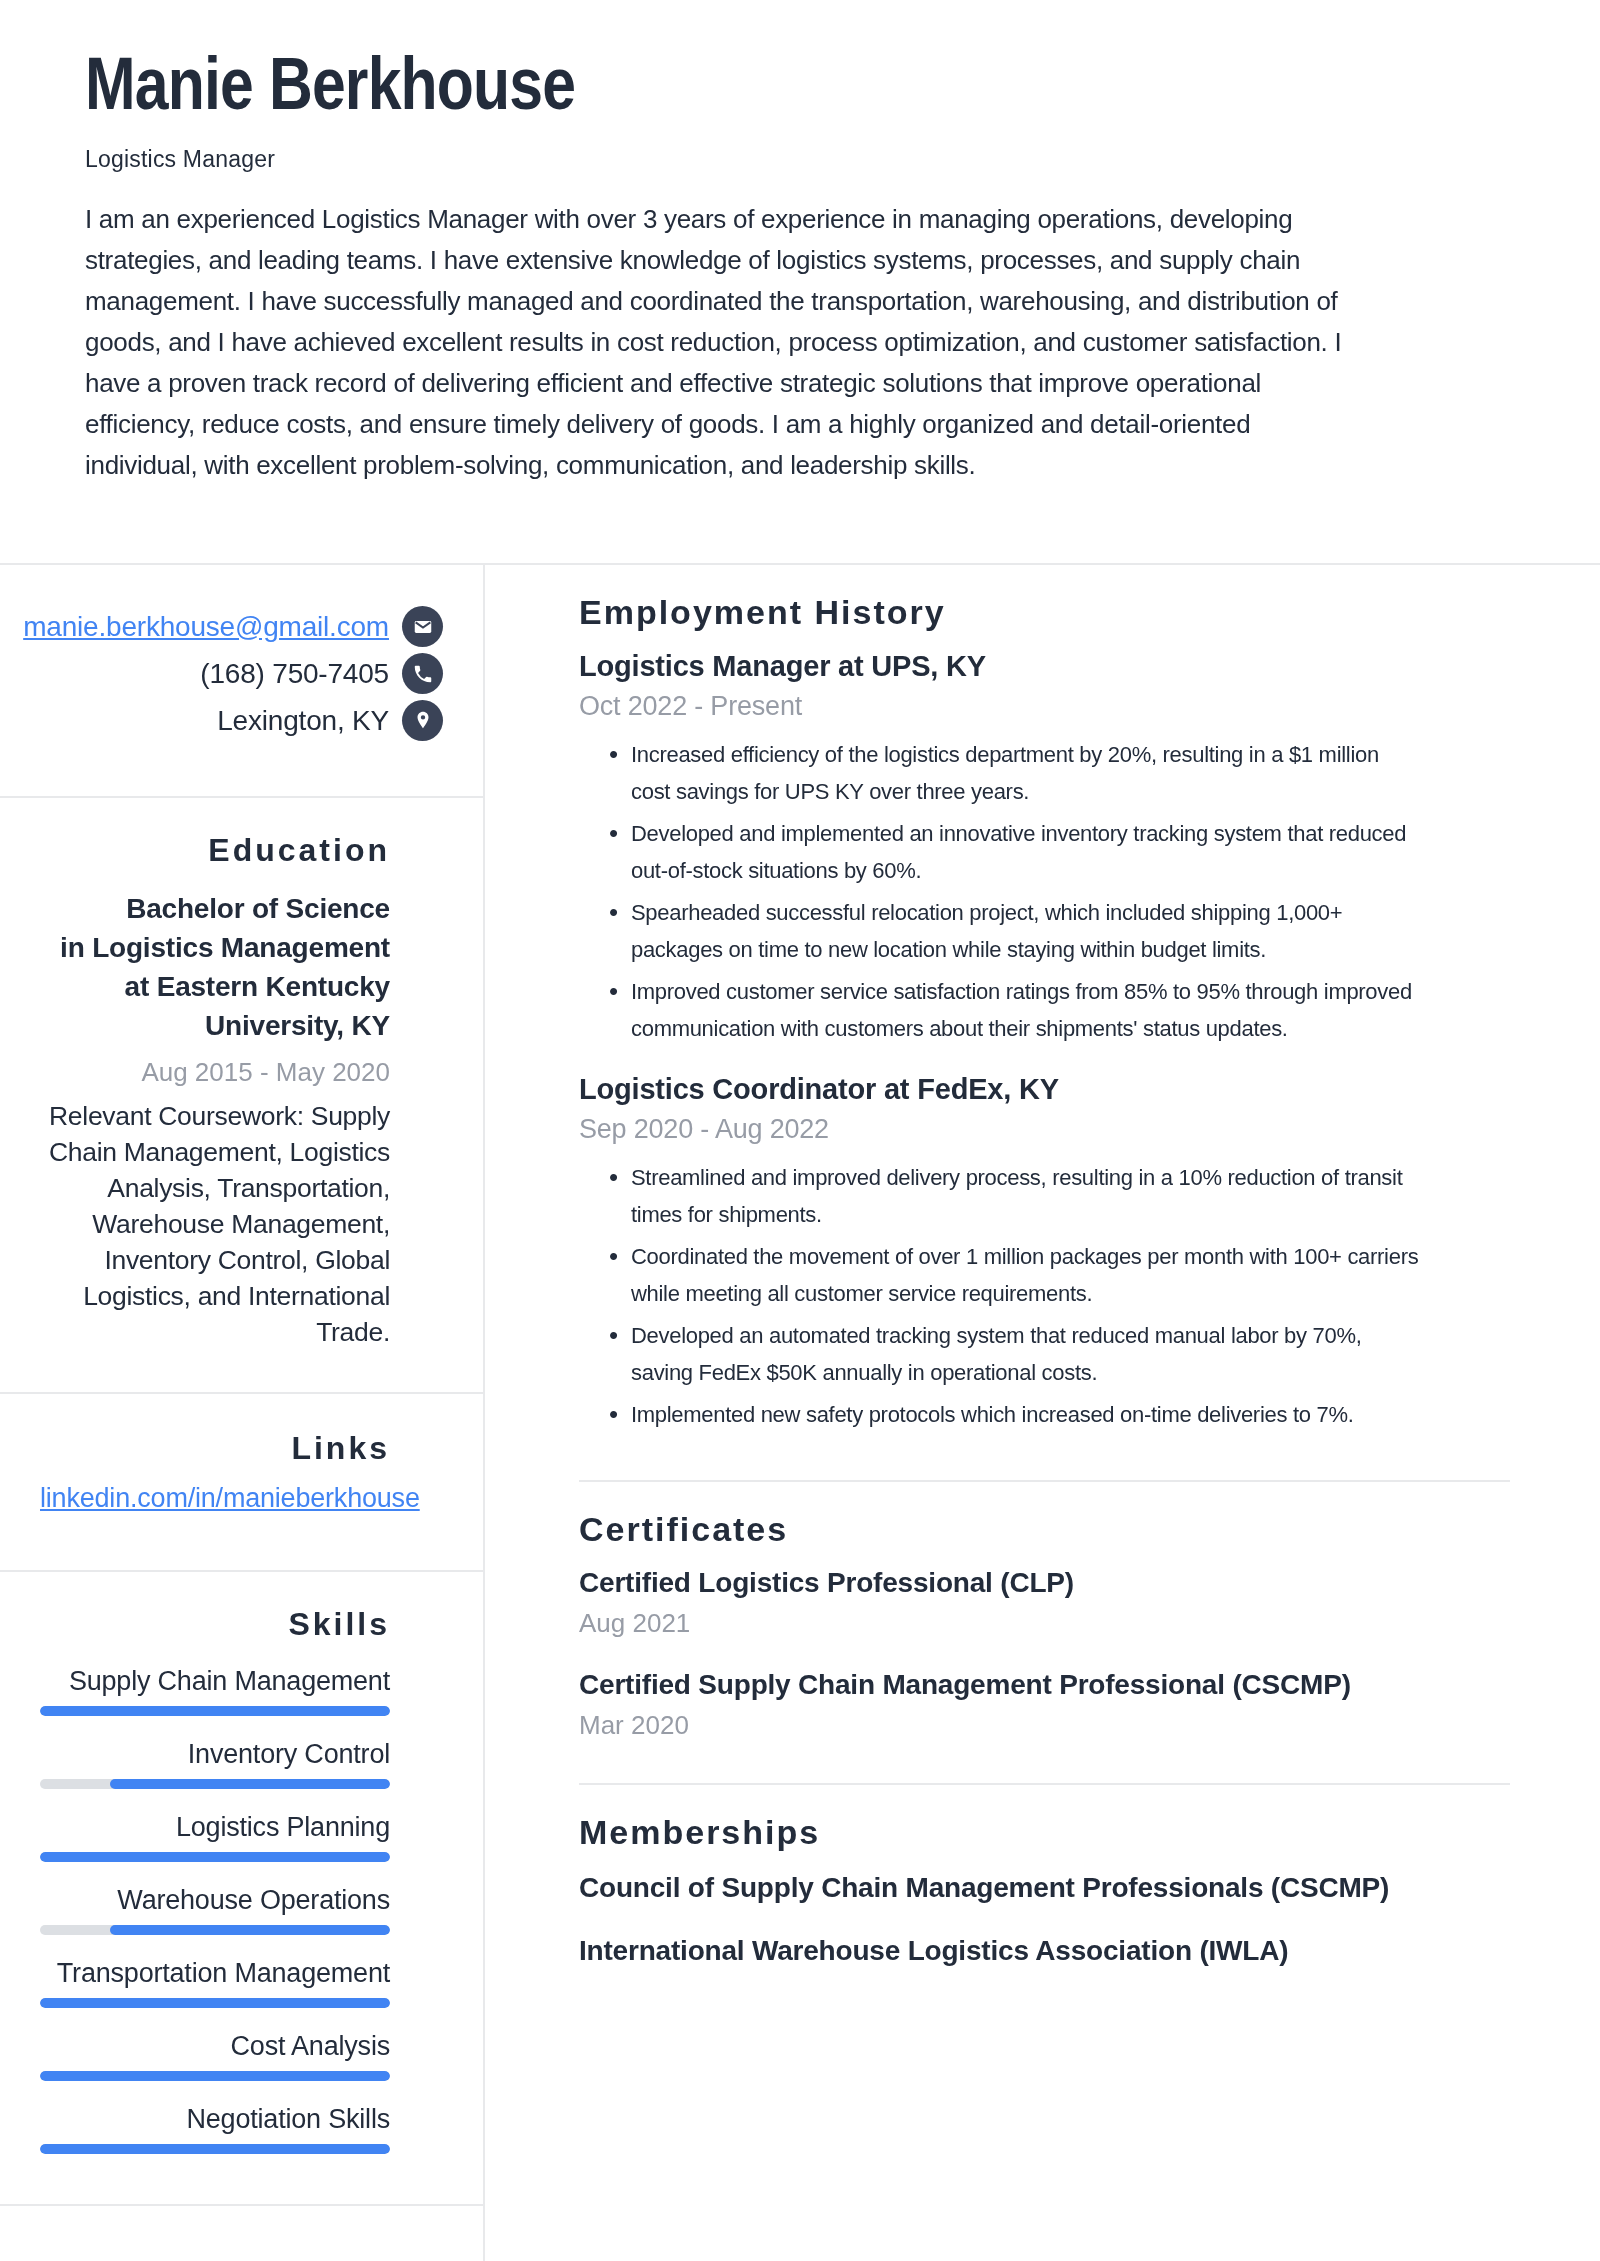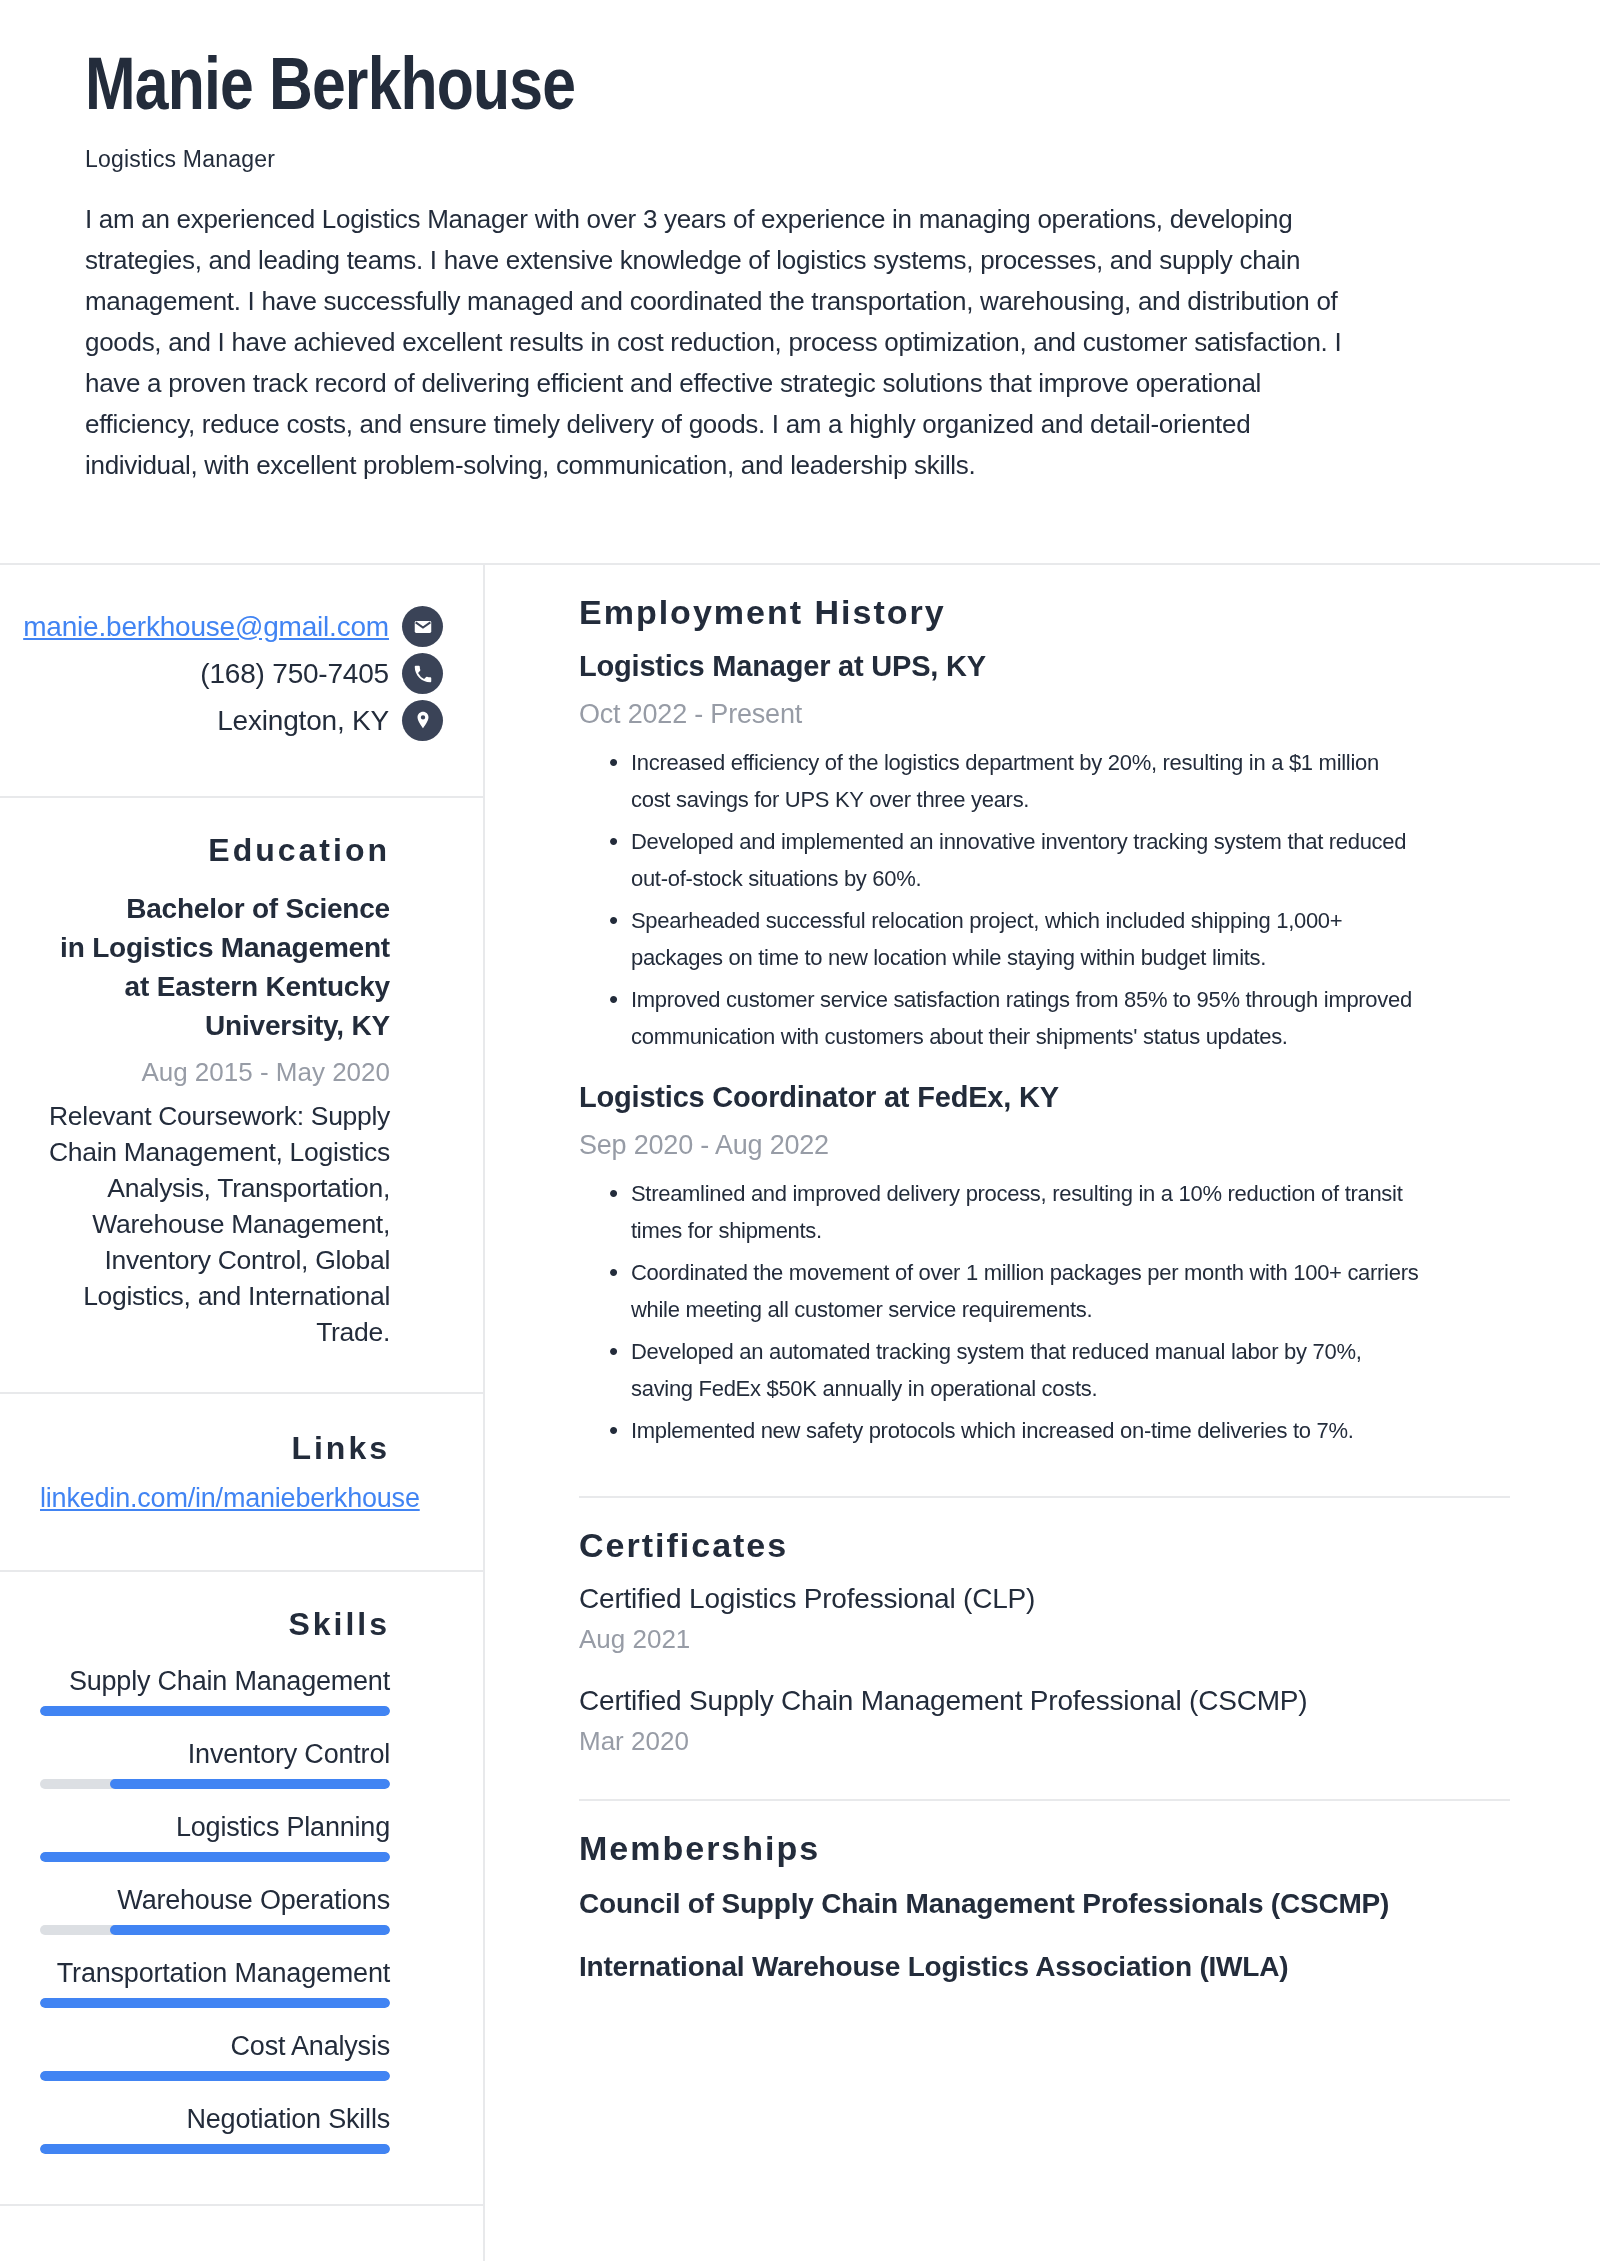--- a/index.html
+++ b/index.html
@@ -54,28 +54,28 @@
   .skill-track{position:relative;height:10px;border-radius:5px;background:var(--track);overflow:hidden;}
   .skill-fill{position:absolute;right:0;top:0;bottom:0;border-radius:5px;background:var(--accent);}
   
   .main{flex:1;padding:0 90px 0 94px;}
   .main-section{border-bottom:2px solid var(--divider);padding:28px 0 42px;}
   .main-section:last-child{border-bottom:none;}
   .main-heading{font-size:34px;font-weight:700;letter-spacing:2px;}
   .job{margin-top:18px;}
   .job + .job{margin-top:26px;}
   .job-name{font-size:29px;font-weight:700;letter-spacing:-.2px;}
-  .job-dates{color:var(--muted);font-size:27px;margin-top:16px;letter-spacing:-.2px;}
+  .job-dates{color:var(--muted);font-size:27px;margin-top:8px;letter-spacing:-.2px;}
   .bullets{margin-top:14px;}
   .bullet{display:flex;padding-left:30px;margin-bottom:5px;}
   .bullet-dot{width:22px;flex:none;font-size:26px;line-height:37px;}
   .bullet-text{flex:1;max-width:790px;font-size:22px;line-height:37px;letter-spacing:-.3px;}
   .cert-item{margin-top:18px;}
   .cert-item + .cert-item{margin-top:30px;}
-  .cert-name{font-size:28px;font-weight:400;letter-spacing:-.2px;}
+  .cert-name{font-size:28px;font-weight:700;letter-spacing:-.2px;}
   .cert-date{color:var(--muted);font-size:26px;margin-top:9px;}
   .member-item{margin-top:20px;font-size:28px;font-weight:700;letter-spacing:-.2px;line-height:32px;}
   .member-item + .member-item{margin-top:31px;}
 </style>
 </head>
 <body>
 
 <div class="header">
   <div class="name">Manie Berkhouse</div>
   <div class="role">Logistics Manager</div>

